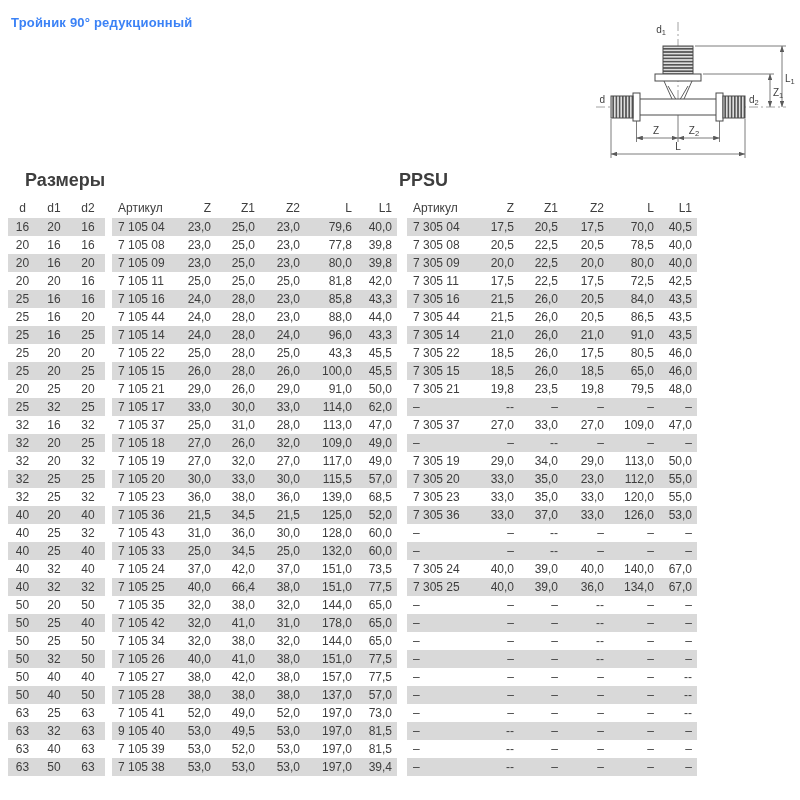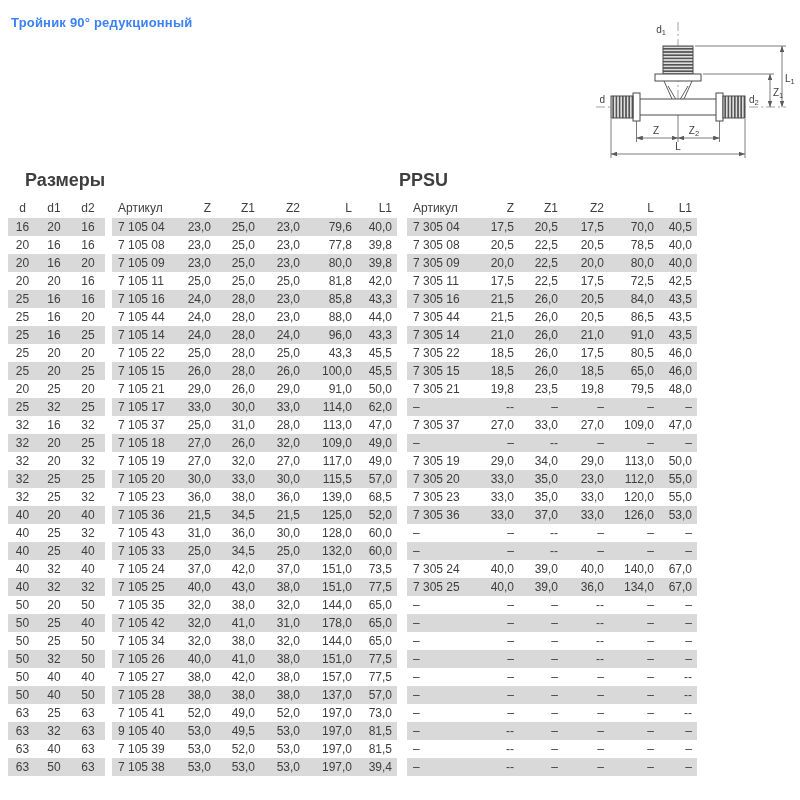--- a/index.html
+++ b/index.html
@@ -670,21 +670,21 @@
   <div class="trow striped">
     <div class="blk b1">
       <div class="c cd">40</div>
       <div class="c cd1">32</div>
       <div class="c cd2">32</div>
     </div>
     <div class="g1"></div>
     <div class="blk b2">
       <div class="c cart">7 105 25</div>
       <div class="c num cz">40,0</div>
-      <div class="c num cz1">43,0</div>
+      <div class="c num cz1">66,4</div>
       <div class="c num cz2">38,0</div>
       <div class="c num cl">151,0</div>
       <div class="c num cl1">77,5</div>
     </div>
     <div class="g2"></div>
     <div class="blk b3">
       <div class="c cart3">7 305 25</div>
       <div class="c num cz3">40,0</div>
       <div class="c num cz13">39,0</div>
       <div class="c num cz23">36,0</div>

